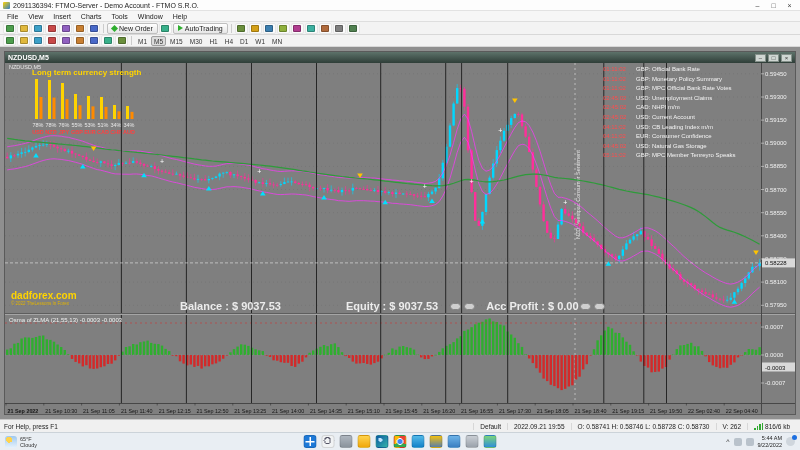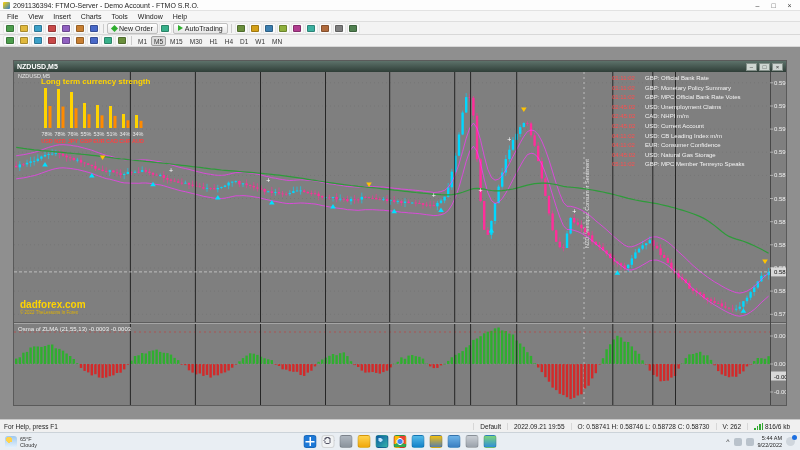--- a/index.html
+++ b/index.html
@@ -19,21 +19,21 @@
   .tb1{height:13px;}.tb2{height:12px;}
   .tbtn{height:11px;min-width:13px;display:flex;align-items:center;justify-content:center;border:1px solid #e6e6e6;background:#fbfbfb;border-radius:2px;}
   .icon-chip{width:8px;height:7px;border-radius:1px;border:1px solid rgba(0,0,0,.25);}
   .tsep{width:1px;height:9px;background:#ccc;margin:0 2px;}
   .label-btn{display:flex;align-items:center;gap:2px;height:11px;padding:0 4px;border:1px solid #bfbfbf;background:linear-gradient(#fff,#e6e6e6);border-radius:2px;font-size:7px;color:#222;white-space:nowrap;}
   .diamond{width:5px;height:5px;background:#2fae2f;transform:rotate(45deg);}
   .play{width:0;height:0;border-left:5px solid #2fae2f;border-top:3.5px solid transparent;border-bottom:3.5px solid transparent;}
   .tf{padding:0 2px;min-width:14px;text-align:center;font-size:6.5px;color:#333;border:1px solid transparent;border-radius:2px;height:10px;line-height:9px;}
   .tf.active{background:#dcdcdc;border-color:#9f9f9f;}
   
-  .workspace{flex:1;background:#8f8f8f;padding:13px;}
+  .workspace{flex:1;background:#8f8f8f;padding:4px;}
   .chart-window{width:100%;height:100%;border:1px solid #5a5a5a;display:flex;flex-direction:column;}
   .chart-titlebar{height:11px;background:linear-gradient(#5d726a,#2f3e38);color:#fff;display:flex;align-items:center;padding:0 3px;gap:2px;}
   .chart-titlebar .ct{flex:1;font-size:7px;font-weight:bold;}
   .cw-btn{width:11px;height:8px;background:#cfd6d2;border:1px solid #84908a;font-size:6px;line-height:7px;text-align:center;color:#333;}
   .chart-body{flex:1;position:relative;background:#7f7f7f;overflow:hidden;}
   #plot{position:absolute;left:0;top:0;}
   .symlabel{position:absolute;left:4px;top:1px;color:#e9e9e9;font-size:5.5px;z-index:3;}
   .watermark{position:absolute;left:27px;top:5px;color:#ffd400;font-size:8px;font-weight:bold;z-index:3;}
   .news{position:absolute;left:598px;top:2px;font-size:6px;line-height:9.6px;z-index:3;}
   .news-row{display:flex;white-space:nowrap;}
@@ -1056,20 +1056,32 @@
             </div>
             <div class="news-row">
               <span class="news-time">04:45:02</span>
               <span class="news-label">USD: Natural Gas Storage</span>
             </div>
             <div class="news-row">
               <span class="news-time">05:11:02</span>
               <span class="news-label">GBP: MPC Member Tenreyro Speaks</span>
             </div>
           </div>
+        <div class="balance-row">
+          <span>Balance : $ 9037.53</span>
+          <span class="sp65"></span>
+          <span>Equity : $ 9037.53</span>
+          <span class="sp10"></span>
+          <span class="pill"></span>
+          <span class="pill"></span>
+          <span class="sp10"></span>
+          <span>Acc Profit : $ 0.00</span>
+          <span class="pill"></span>
+          <span class="pill"></span>
+        </div>
         <div class="brand">
           <div class="name">dadforex.com</div>
           <div class="sub">© 2022 TheLessons In Forex</div>
         </div>
         <div class="ind-label">Osma of ZLMA (21,55,13) -0.0003 -0.0003</div>
       </div>
     </div>
   </div>
 
   <div class="statusbar">

